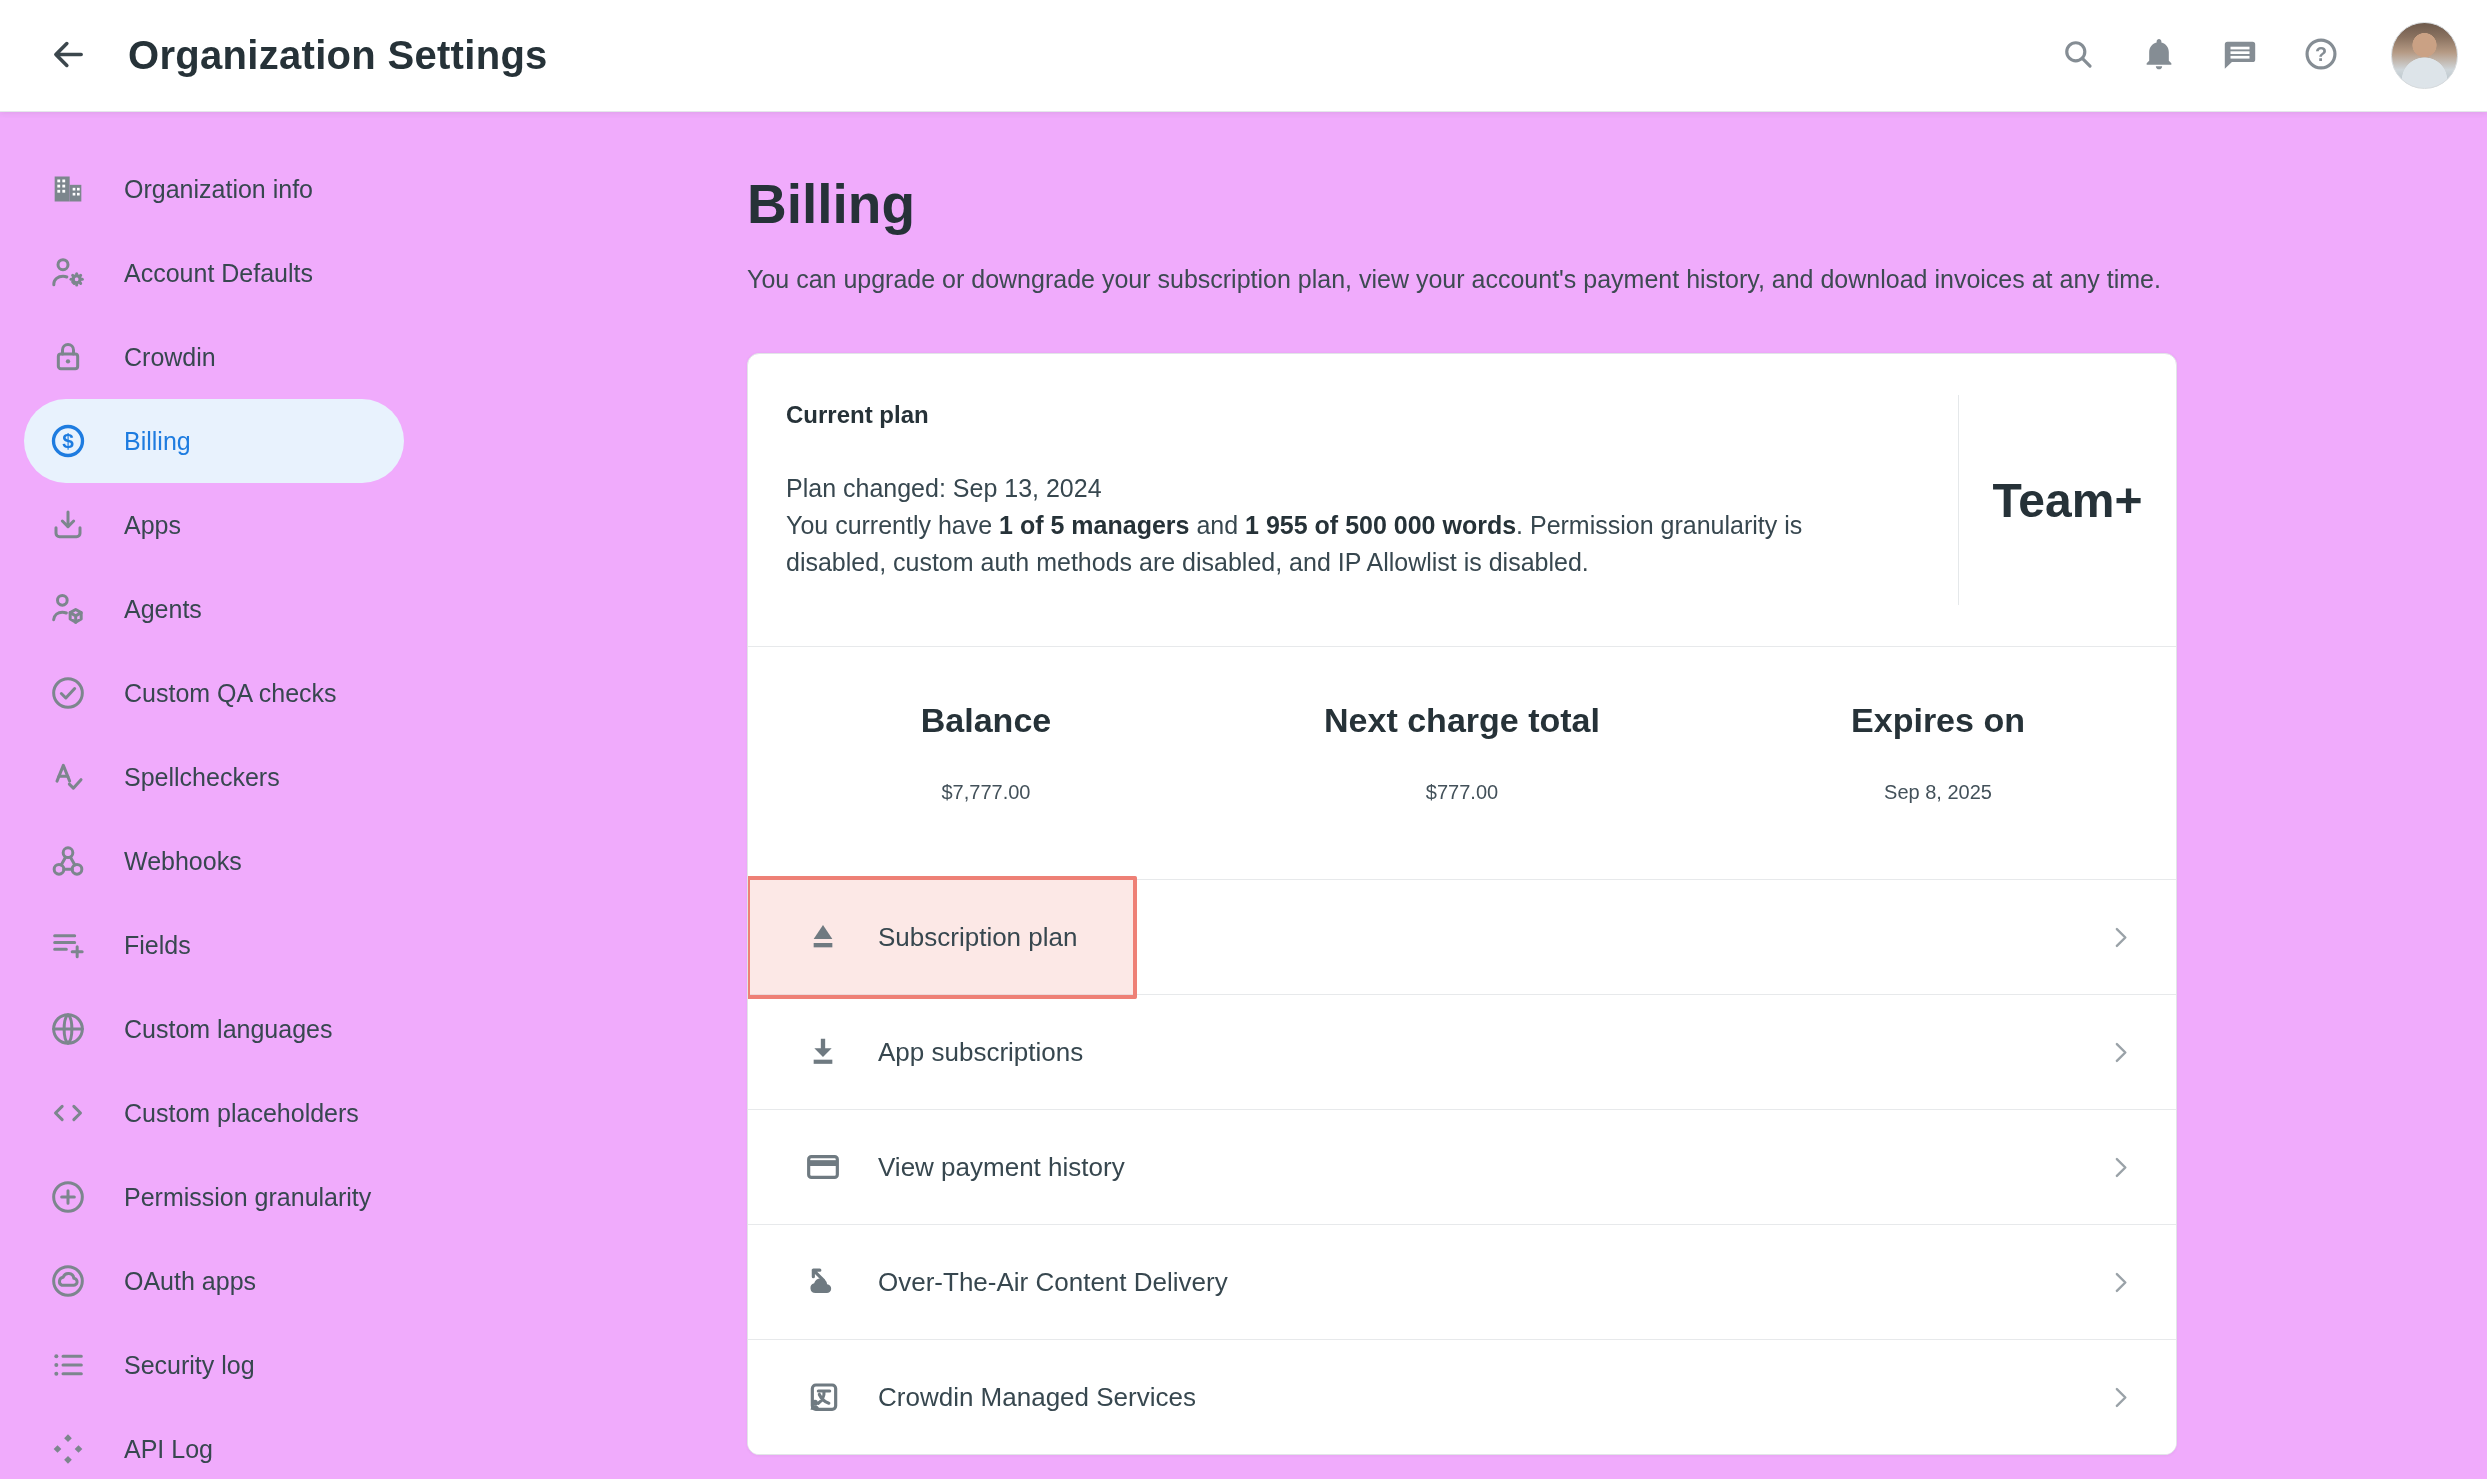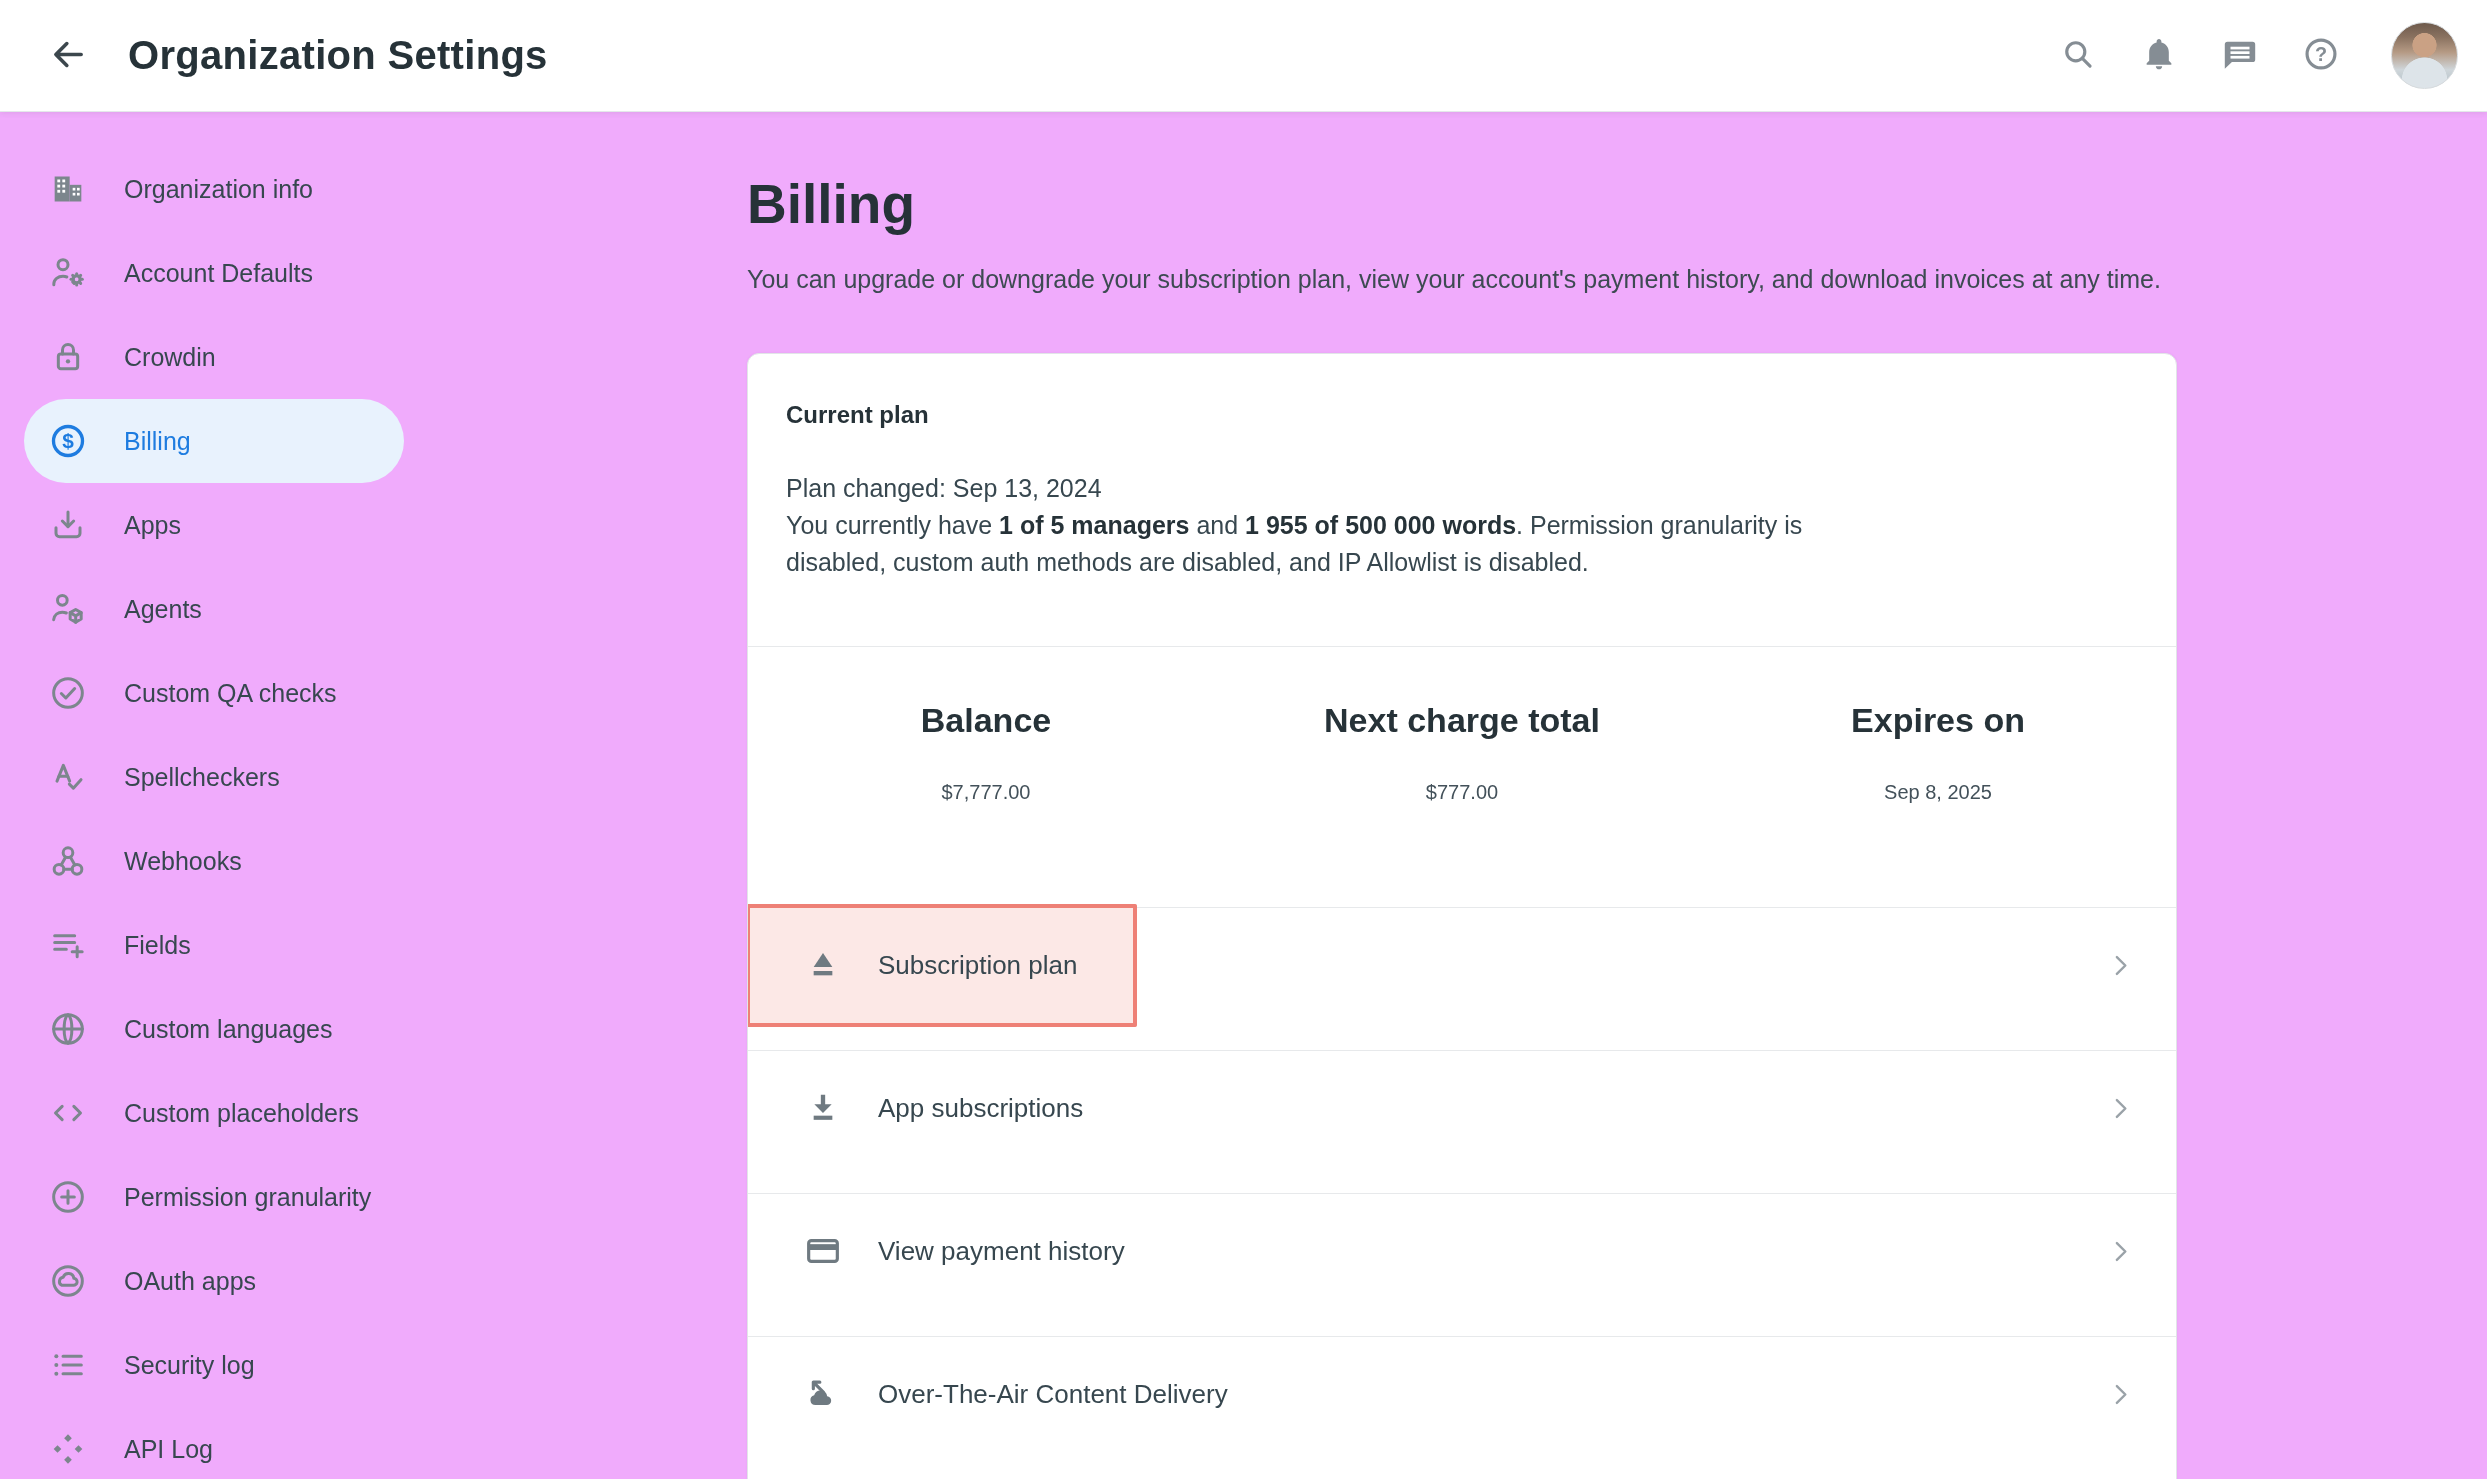--- a/index.html
+++ b/index.html
@@ -52,21 +52,21 @@
   .plan-badge{width:218px;flex:none;border-left:0.9px solid #e5e8ea;margin:41px 0;
     display:flex;align-items:center;justify-content:center;}
   .plan-name{font-size:48px;font-weight:bold;color:#263238;}
 
   .summary{display:flex;border-top:0.9px solid #e7e9eb;height:233px;padding-top:54px;}
   .sum-col{flex:1;text-align:center;}
   .sum-label{font-size:34px;font-weight:bold;color:#263238;margin-bottom:41px;}
   .sum-value{font-size:20px;color:#43515a;}
 
   .action-row{position:relative;height:115px;display:flex;align-items:center;
-    border-top:0.9px solid #e7e9eb;padding:0 41px 0 55px;cursor:pointer;background:#fff;margin-top:28px;}
+    border-top:0.9px solid #e7e9eb;padding:0 41px 0 55px;cursor:pointer;background:#fff;}
   .a-ic{width:40px;height:40px;flex:none;display:flex;align-items:center;justify-content:center;z-index:3;}
   .a-lbl{font-size:26px;font-weight:500;color:#37474f;margin-left:35px;z-index:3;}
   .chev{margin-left:auto;width:29px;height:29px;z-index:3;}
   .highlight{position:absolute;left:-1.7px;top:-4.3px;width:391px;height:123px;
     border:4.3px solid #ee8076;background:rgba(246,188,183,.35);border-radius:1.7px;
     z-index:2;pointer-events:none;}
   .ric{stroke:#6f7a81;stroke-width:1.9;fill:none;stroke-linecap:round;stroke-linejoin:round;}
   .rfill{fill:#6f7a81;stroke:none;}
 </style>
 </head>
@@ -328,20 +328,23 @@
     <p class="page-desc">You can upgrade or downgrade your subscription plan, view your account's payment history, and download invoices at any time.</p>
 
     <div class="card">
 
       <div class="plan-section">
         <div class="plan-info">
           <h2 class="plan-title">Current plan</h2>
           <p class="plan-line">Plan changed: Sep 13, 2024</p>
           <p class="plan-line"><span>You currently have </span><b>1 of 5 managers</b><span> and </span><b>1 955 of 500 000 words</b><span>. Permission granularity is disabled, custom auth methods are disabled, and IP Allowlist is disabled.</span></p>
         </div>
+        <div class="plan-badge">
+          <span class="plan-name">Team+</span>
+        </div>
       </div>
 
       <div class="summary">
         <div class="sum-col">
           <div class="sum-label">Balance</div>
           <div class="sum-value">$7,777.00</div>
         </div>
         <div class="sum-col">
           <div class="sum-label">Next charge total</div>
           <div class="sum-value">$777.00</div>

